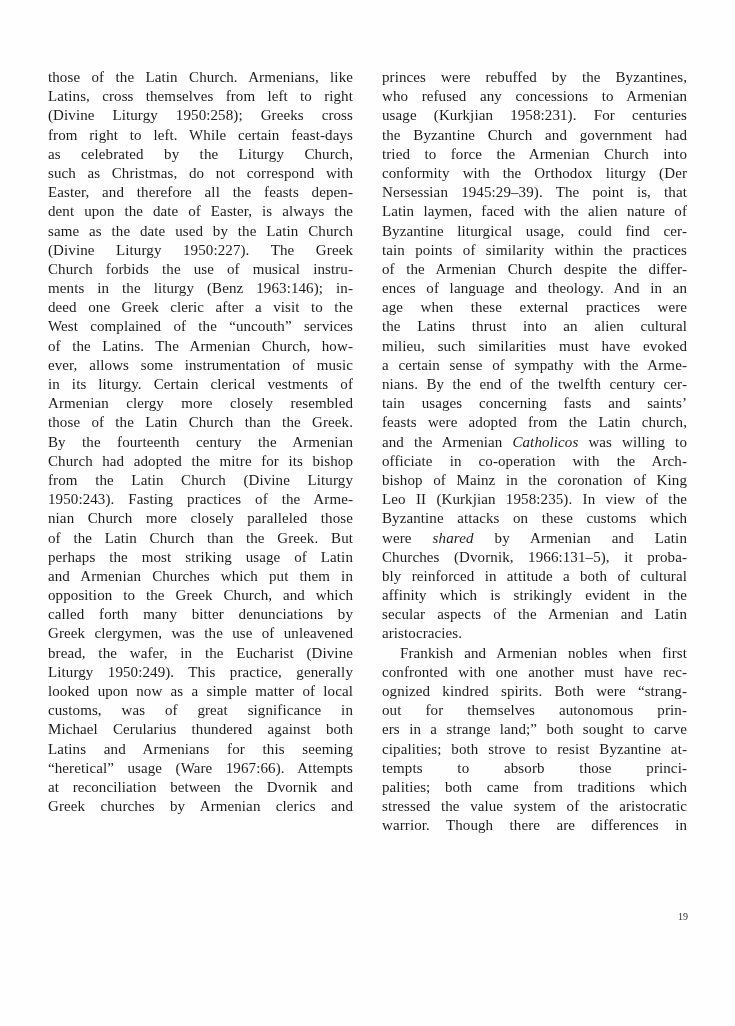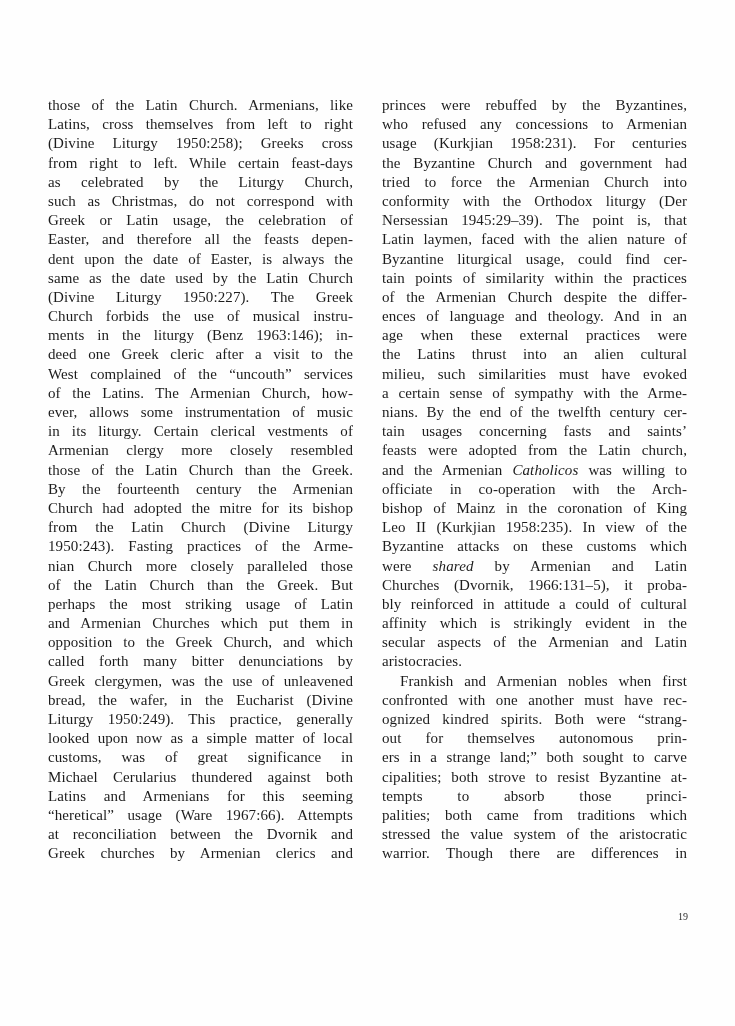--- a/index.html
+++ b/index.html
@@ -11,21 +11,21 @@
     position: relative;
     width: 735px;
     height: 1026px;
     background: #fefefe;
     overflow: hidden;
     font-family: "Liberation Serif", "DejaVu Serif", serif;
     color: #1c1c1c;
   }
   .columns {
     position: absolute;
-    top: 96px;
+    top: 68px;
     left: 48px;
     display: flex;
     gap: 29px;
   }
   .col {
     width: 305px;
   }
   .line {
     font-size: 15px;
     line-height: 19.2px;
@@ -61,21 +61,20 @@
 
 <div class="page">
   <div class="columns">
     <div class="col">
         <div class="line"><span>those of the Latin Church. Armenians, like</span></div>
         <div class="line"><span>Latins, cross themselves from left to right</span></div>
         <div class="line"><span>(Divine Liturgy 1950:258); Greeks cross</span></div>
         <div class="line"><span>from right to left. While certain feast-days</span></div>
         <div class="line"><span>as celebrated by the Liturgy Church,</span></div>
         <div class="line"><span>such as Christmas, do not correspond with</span></div>
-        <div class="line"><span>Greek or Latin usage, the celebration of</span></div>
         <div class="line"><span>Easter, and therefore all the feasts depen-</span></div>
         <div class="line"><span>dent upon the date of Easter, is always the</span></div>
         <div class="line"><span>same as the date used by the Latin Church</span></div>
         <div class="line"><span>(Divine Liturgy 1950:227). The Greek</span></div>
         <div class="line"><span>Church forbids the use of musical instru-</span></div>
         <div class="line"><span>ments in the liturgy (Benz 1963:146); in-</span></div>
         <div class="line"><span>deed one Greek cleric after a visit to the</span></div>
         <div class="line"><span>West complained of the “uncouth” services</span></div>
         <div class="line"><span>of the Latins. The Armenian Church, how-</span></div>
         <div class="line"><span>ever, allows some instrumentation of music</span></div>
@@ -123,21 +122,21 @@
         <div class="line"><span>nians. By the end of the twelfth century cer-</span></div>
         <div class="line"><span>tain usages concerning fasts and saints’</span></div>
         <div class="line"><span>feasts were adopted from the Latin church,</span></div>
         <div class="line"><span>and the Armenian </span><span class="it">Catholicos</span><span> was willing to</span></div>
         <div class="line"><span>officiate in co-operation with the Arch-</span></div>
         <div class="line"><span>bishop of Mainz in the coronation of King</span></div>
         <div class="line"><span>Leo II (Kurkjian 1958:235). In view of the</span></div>
         <div class="line"><span>Byzantine attacks on these customs which</span></div>
         <div class="line"><span>were </span><span class="it">shared</span><span> by Armenian and Latin</span></div>
         <div class="line"><span>Churches (Dvornik, 1966:131–5), it proba-</span></div>
-        <div class="line"><span>bly reinforced in attitude a could of cultural</span></div>
+        <div class="line"><span>bly reinforced in attitude a both of cultural</span></div>
         <div class="line"><span>affinity which is strikingly evident in the</span></div>
         <div class="line"><span>secular aspects of the Armenian and Latin</span></div>
         <div class="line last"><span>aristocracies.</span></div>
         <div class="line indent"><span>Frankish and Armenian nobles when first</span></div>
         <div class="line"><span>confronted with one another must have rec-</span></div>
         <div class="line"><span>ognized kindred spirits. Both were “strang-</span></div>
         <div class="line"><span>out for themselves autonomous prin-</span></div>
         <div class="line"><span>ers in a strange land;” both sought to carve</span></div>
         <div class="line"><span>cipalities; both strove to resist Byzantine at-</span></div>
         <div class="line"><span>tempts to absorb those princi-</span></div>

